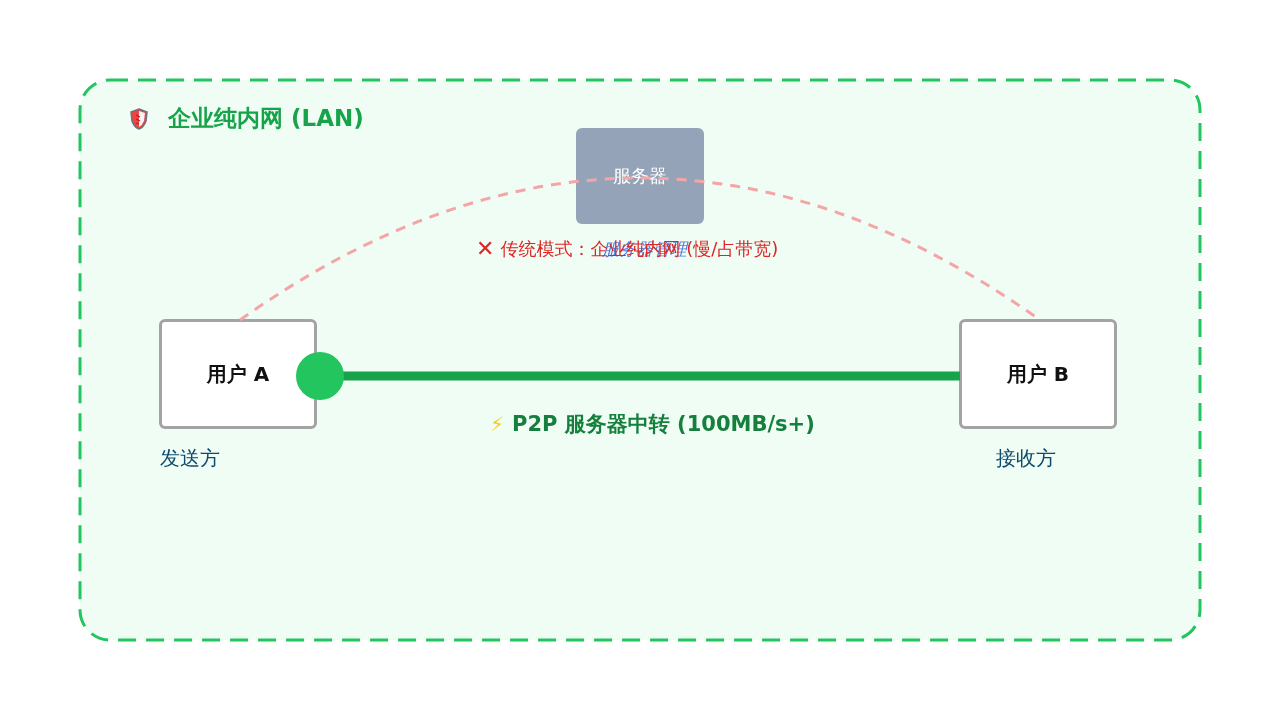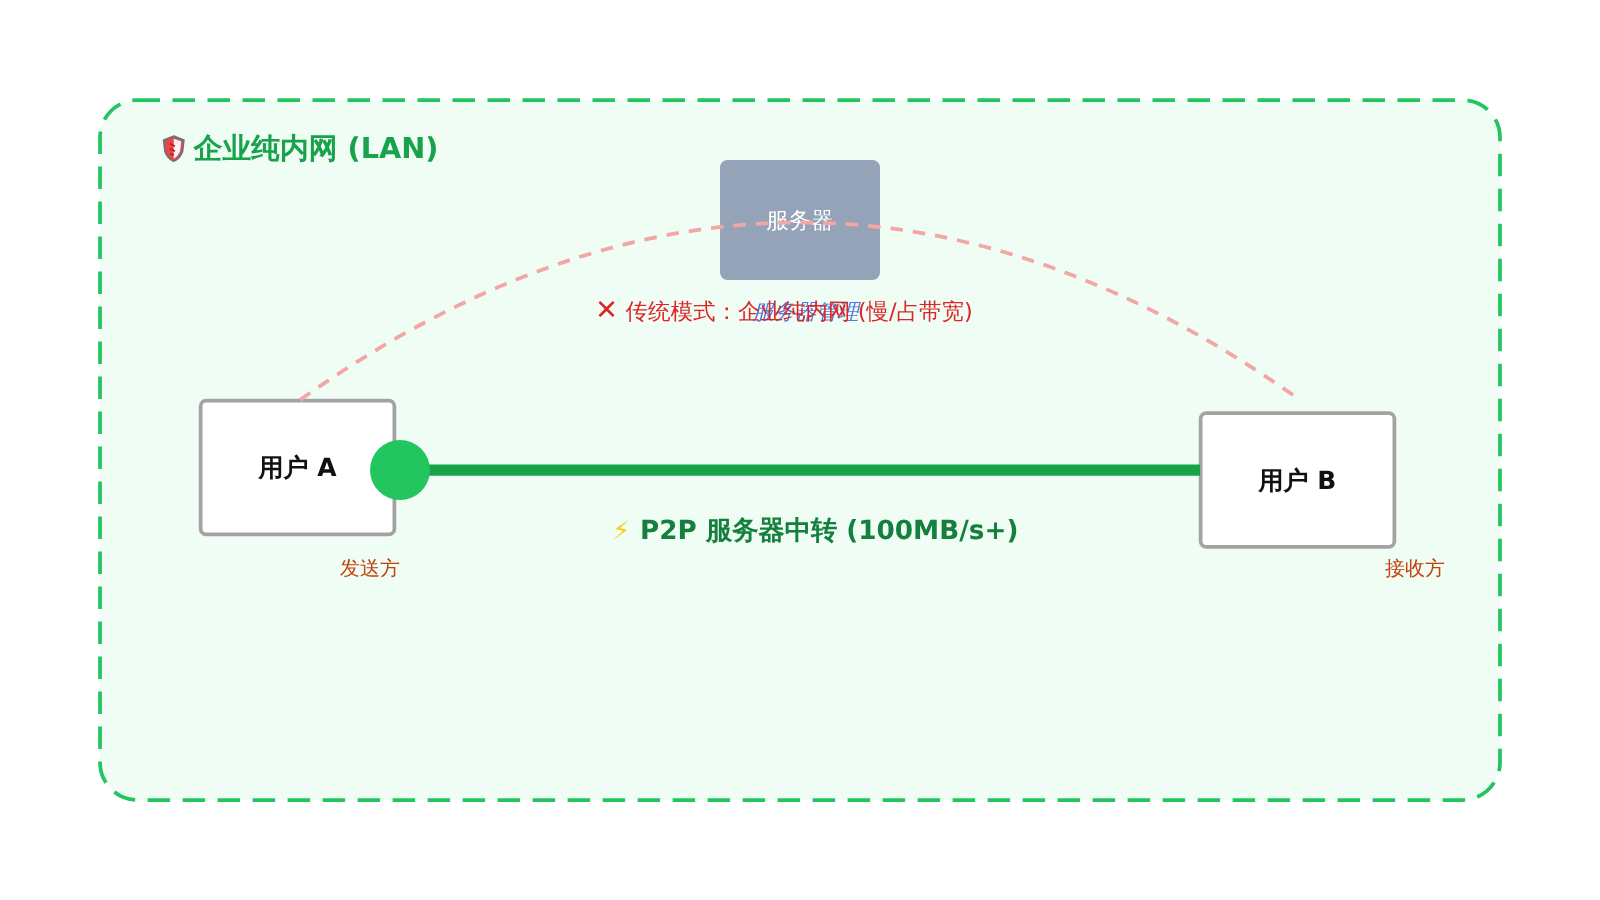--- a/index.html
+++ b/index.html
@@ -1,35 +1,35 @@
 <!DOCTYPE html>
 <html><head>
 <meta charset="utf-8">
 <style>
   html, body { margin: 0; padding: 0; }
   body { width: 1280px; height: 720px; background: #ffffff; position: relative; overflow: hidden;
          font-family: "DejaVu Sans", "Liberation Sans", sans-serif; }
   svg.diagram { position: absolute; left: 0; top: 0; width: 1280px; height: 720px; }
   .lan-title { position: absolute; left: 130px; top: 103px; font-size: 23px; font-weight: bold; color: #16a34a;
-               display: flex; align-items: center; gap: 7px; }
+               display: flex; align-items: center; gap: 20px; }
   .shield { width: 18px; height: 22px; display: inline-block; }
   .server { position: absolute; left: 576px; top: 128px; width: 128px; height: 96px; background: #94a3b8;
             border-radius: 6px; }
   .server-label { position: absolute; left: 576px; top: 164px; width: 128px; text-align: center; color: #ffffff;
                   font-size: 18px; z-index: 3; }
   .traditional-label { position: absolute; left: 476px; top: 236px; font-size: 18px; color: #dc2626; z-index: 4;
                        display: flex; align-items: center; gap: 6px; white-space: nowrap; }
   .x-mark { color: #dc2626; font-weight: bold; font-size: 22px; }
   .ghost-label { position: absolute; left: 602px; top: 238px; font-size: 17px; color: #1d4ed8; opacity: 0.75; z-index: 3; white-space: nowrap; font-style: italic; }
   .user-box { position: absolute; width: 158px; height: 110px; background: #ffffff; border: 3px solid #a3a3a3;
               border-radius: 6px; box-sizing: border-box; display: flex; align-items: center; justify-content: center;
               font-size: 20px; font-weight: bold; color: #111111; z-index: 2; }
   .user-a { left: 159px; top: 319px; }
-  .user-b { left: 959px; top: 319px; margin-top: 10px; }
-  .role { position: absolute; font-size: 16px; color: #c2410c; width: 160px; text-align: right; }
+  .user-b { left: 959px; top: 319px; }
+  .role { position: absolute; font-size: 20px; color: #0c4a6e; width: 160px; text-align: left; }
   .role-a { left: 160px; top: 445px; }
   .role-b { left: 996px; top: 445px; }
   .p2p-label { position: absolute; left: 490px; top: 410px; font-size: 21px; font-weight: bold; color: #15803d;
                display: flex; align-items: center; gap: 8px; white-space: nowrap; }
   .bolt { color: #facc15; font-size: 20px; font-weight: normal; }
 </style>
 </head>
 <body>
 
 <svg class="diagram" viewBox="0 0 1280 720">

